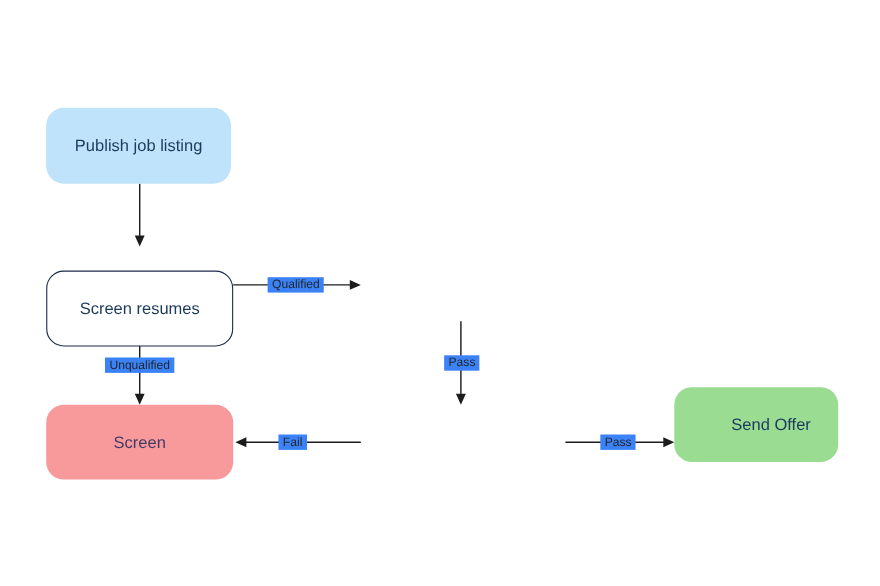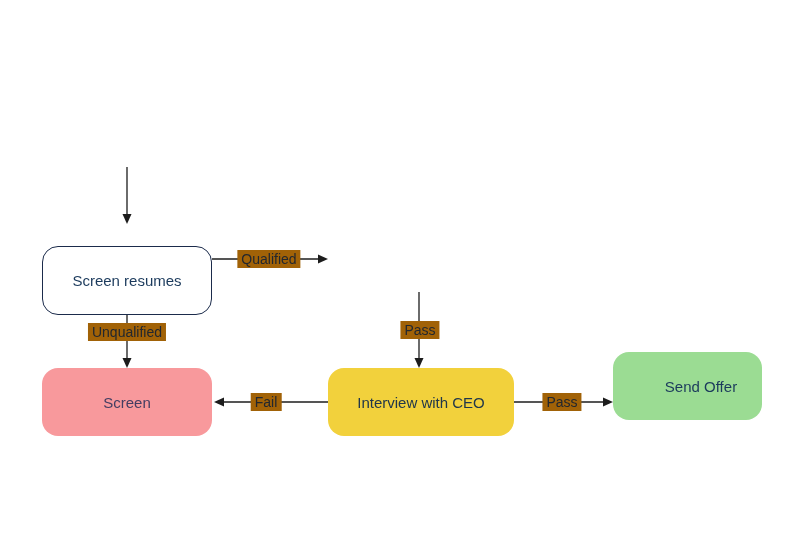--- a/index.html
+++ b/index.html
@@ -62,23 +62,23 @@
   }
   .node-offer {
     left: 613px; top: 352px; width: 149px; height: 68px;
     background: #9bdc93;
     color: #1b3a5c;
     padding-left: 41px;
   }
   .edge-label {
     position: absolute;
     transform: translate(-50%, -50%);
-    background: #a16207;
+    background: #3b82f6;
     padding: 1px 4px;
-    font-size: 14px;
+    font-size: 11px;
     color: #22272e;
     white-space: nowrap;
   }
 </style>
 </head>
 <body>
 
 <div class="canvas">
 
   <svg class="connectors" width="800" height="533" viewBox="0 0 800 533" xmlns="http://www.w3.org/2000/svg" aria-hidden="true">
@@ -101,33 +101,33 @@
     <g stroke="#1c1c1c" stroke-width="1.3" fill="#1c1c1c">
       <line x1="328" y1="402" x2="223" y2="402"></line>
       <polygon points="214,402 224,397.5 224,406.5" stroke="none"></polygon>
     </g>
     <g stroke="#1c1c1c" stroke-width="1.3" fill="#1c1c1c">
       <line x1="514" y1="402" x2="604" y2="402"></line>
       <polygon points="613,402 603,397.5 603,406.5" stroke="none"></polygon>
     </g>
   </svg>
 
+  <div class="node node-publish">
+    <span>Publish job listing</span>
+  </div>
 
   <div class="node node-screen">
     <span>Screen resumes</span>
   </div>
 
 
   <div class="node node-reject">
     <span>Screen</span>
   </div>
 
-  <div class="node node-ceo">
-    <span>Interview with CEO</span>
-  </div>
 
   <div class="node node-offer">
     <span>Send Offer</span>
   </div>
 
   <span class="edge-label" style="left:269px; top:259px;">Qualified</span>
 
   <span class="edge-label" style="left:127px; top:332px;">Unqualified</span>
 
   <span class="edge-label" style="left:420px; top:330px;">Pass</span>

